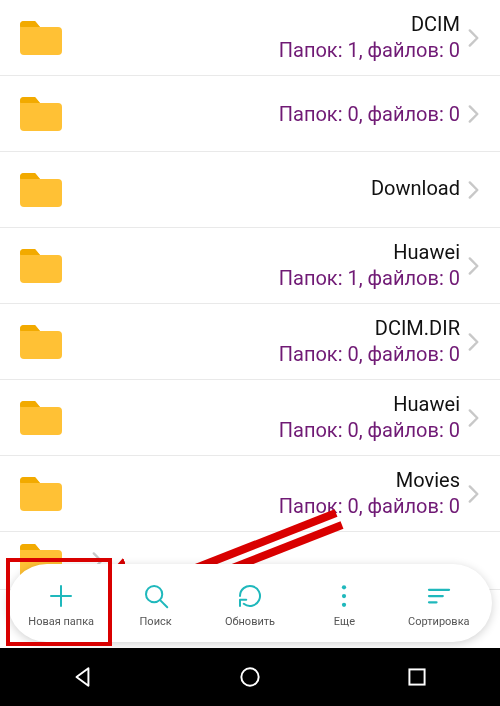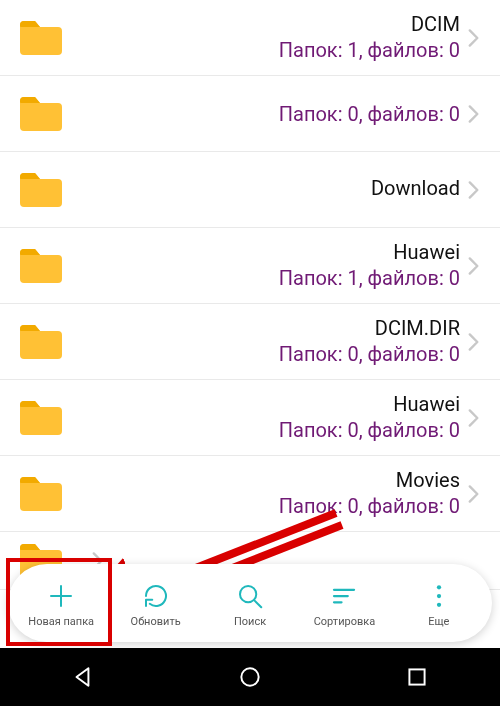--- a/index.html
+++ b/index.html
@@ -145,48 +145,48 @@
 
   <div class="action-bar">
     <div class="act">
       <svg viewBox="0 0 24 24">
           <path d="M12 4v16M4 12h16" stroke="currentColor" stroke-width="1.6" stroke-linecap="round" fill="none"></path>
         </svg>
       <span class="act-label">Новая папка</span>
     </div>
     <div class="act">
       <svg viewBox="0 0 24 24">
+          <circle cx="10.5" cy="10.5" r="6.5" stroke="currentColor" stroke-width="1.6" fill="none"></circle>
+          <line x1="15.5" y1="15.5" x2="21" y2="21" stroke="currentColor" stroke-width="1.6" stroke-linecap="round"></line>
+        </svg>
+      <span class="act-label">Поиск</span>
+    </div>
+    <div class="act">
+      <svg viewBox="0 0 24 24">
           <path d="M4 12a8 8 0 1 1 3 6.2" stroke="currentColor" stroke-width="1.6" fill="none" stroke-linecap="round"></path>
           <path d="M4 20v-5h5" stroke="currentColor" stroke-width="1.6" fill="none" stroke-linecap="round" stroke-linejoin="round"></path>
         </svg>
       <span class="act-label">Обновить</span>
     </div>
     <div class="act">
       <svg viewBox="0 0 24 24">
-          <circle cx="10.5" cy="10.5" r="6.5" stroke="currentColor" stroke-width="1.6" fill="none"></circle>
-          <line x1="15.5" y1="15.5" x2="21" y2="21" stroke="currentColor" stroke-width="1.6" stroke-linecap="round"></line>
-        </svg>
-      <span class="act-label">Поиск</span>
+          <circle cx="12" cy="5" r="1.7" fill="currentColor"></circle>
+          <circle cx="12" cy="12" r="1.7" fill="currentColor"></circle>
+          <circle cx="12" cy="19" r="1.7" fill="currentColor"></circle>
+        </svg>
+      <span class="act-label">Еще</span>
     </div>
     <div class="act">
       <svg viewBox="0 0 24 24">
           <line x1="4" y1="7" x2="20" y2="7" stroke="currentColor" stroke-width="1.8" stroke-linecap="round"></line>
           <line x1="4" y1="12" x2="15" y2="12" stroke="currentColor" stroke-width="1.8" stroke-linecap="round"></line>
           <line x1="4" y1="17" x2="10" y2="17" stroke="currentColor" stroke-width="1.8" stroke-linecap="round"></line>
         </svg>
       <span class="act-label">Сортировка</span>
     </div>
-    <div class="act">
-      <svg viewBox="0 0 24 24">
-          <circle cx="12" cy="5" r="1.7" fill="currentColor"></circle>
-          <circle cx="12" cy="12" r="1.7" fill="currentColor"></circle>
-          <circle cx="12" cy="19" r="1.7" fill="currentColor"></circle>
-        </svg>
-      <span class="act-label">Еще</span>
-    </div>
   </div>
 
   <div class="hl-box"></div>
 
   <div class="navbar">
     <div class="nav-btn">
       <svg viewBox="0 0 24 24">
           <path d="M17 4 L6 12 L17 20 Z" fill="none" stroke="#fff" stroke-width="1.8" stroke-linejoin="round"></path>
         </svg>
     </div>

